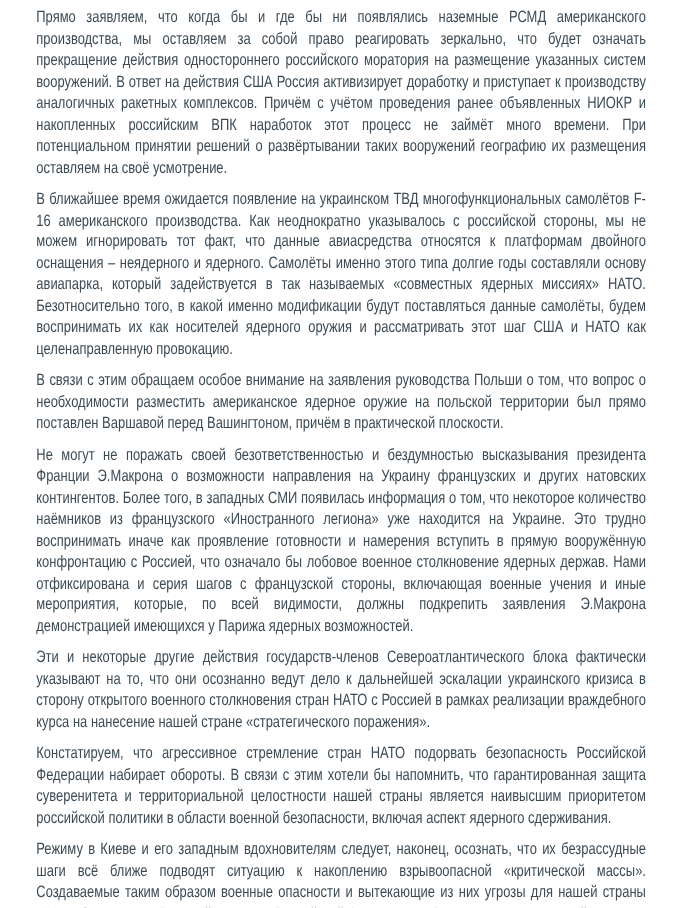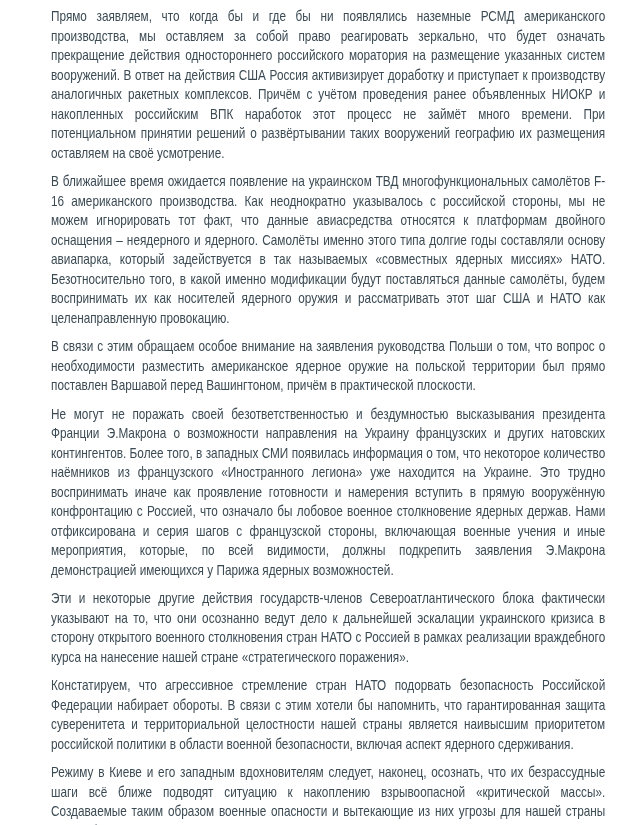--- a/index.html
+++ b/index.html
@@ -7,21 +7,21 @@
     padding: 0;
     background: #ffffff;
   }
   .page {
     position: relative;
     width: 619px;
     height: 825px;
     background: #ffffff;
     overflow: hidden;
     box-sizing: border-box;
-    padding: 6px 0 0 51px;
+    padding: 6px 0 0 33px;
   }
   
   .article {
     width: 706px;               
     transform: scaleX(0.785);
     transform-origin: 0 0;
     font-family: "Liberation Sans", sans-serif;
     font-size: 15px;
     line-height: 19.5px;
     font-weight: 400;

